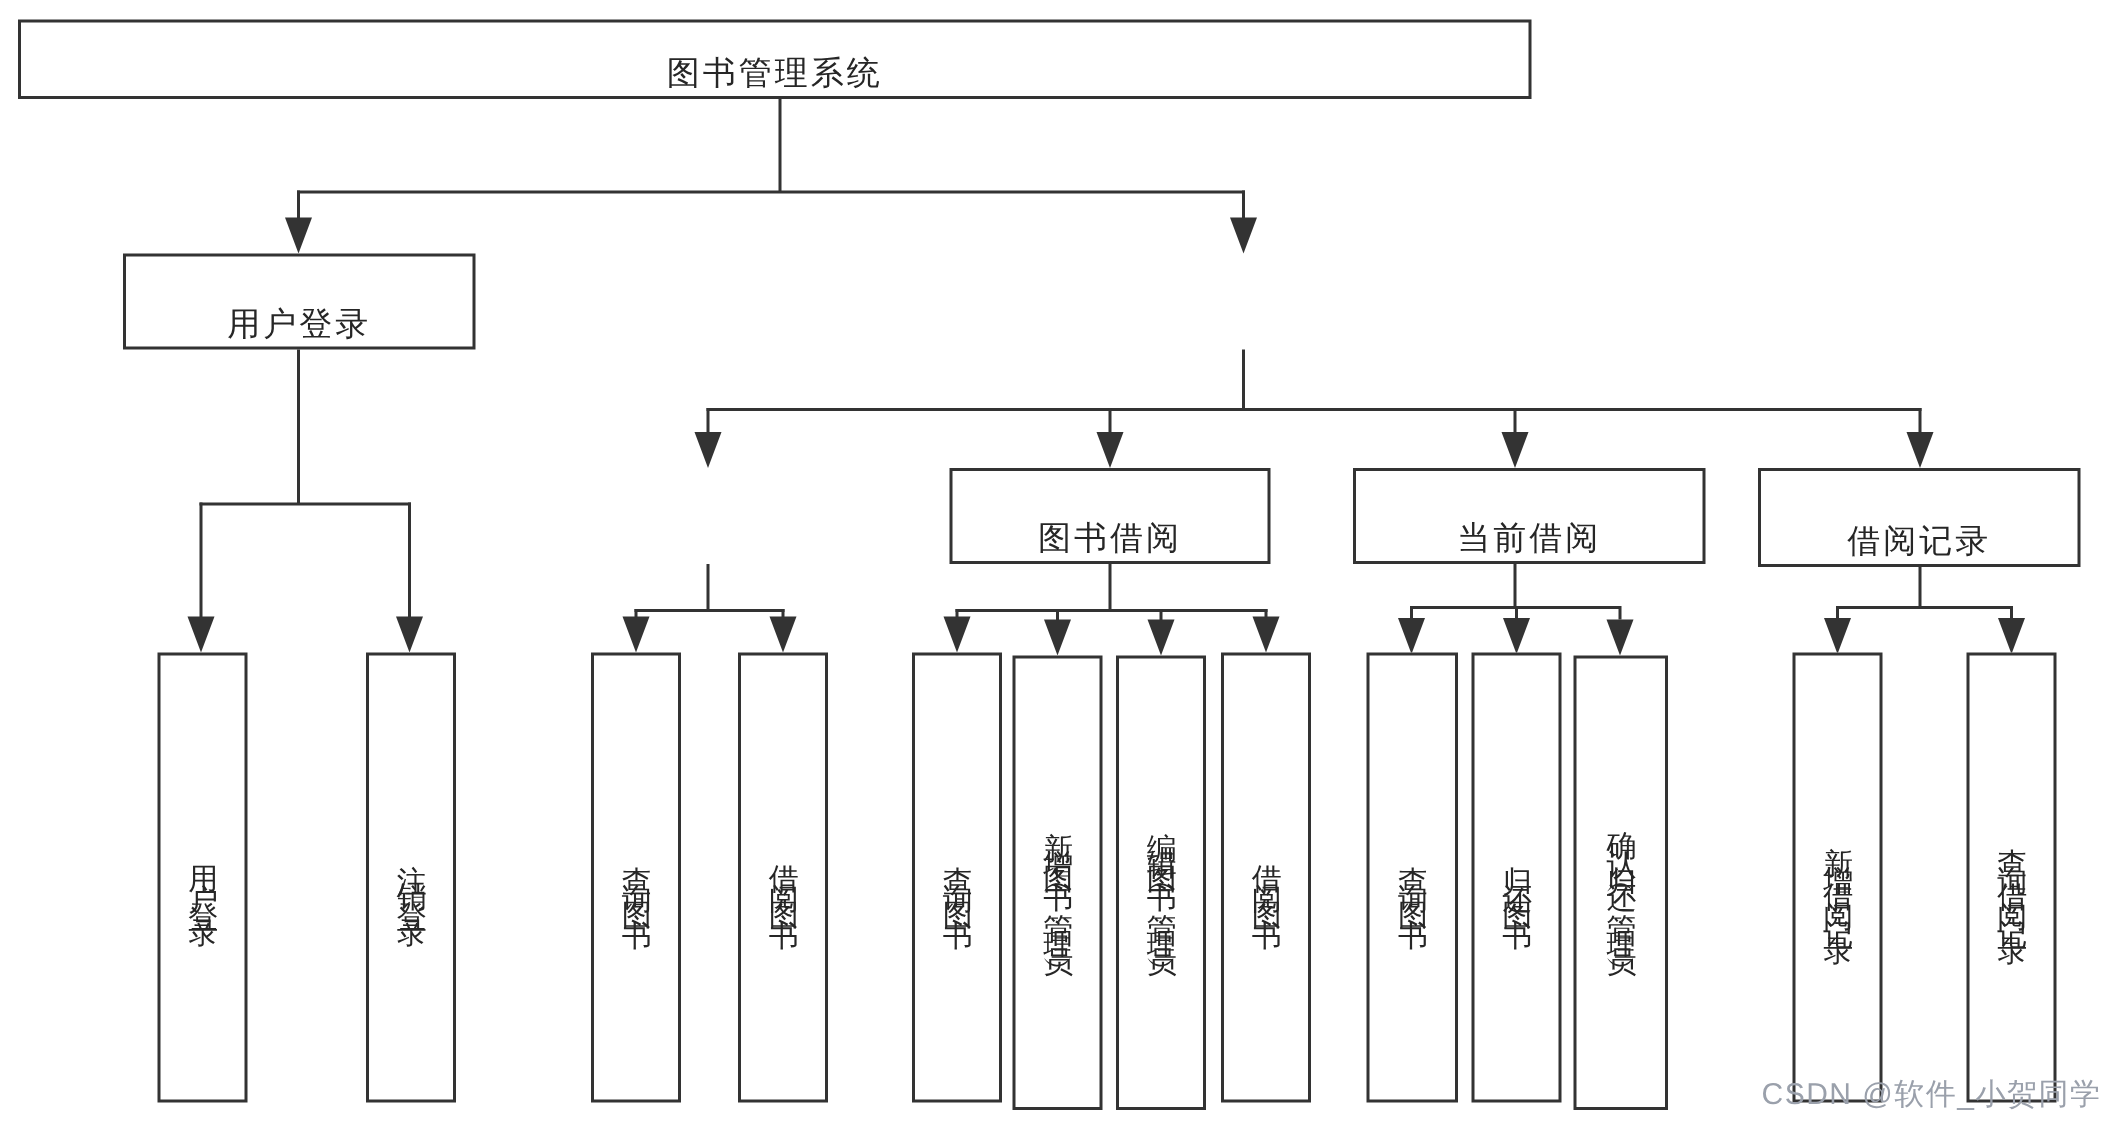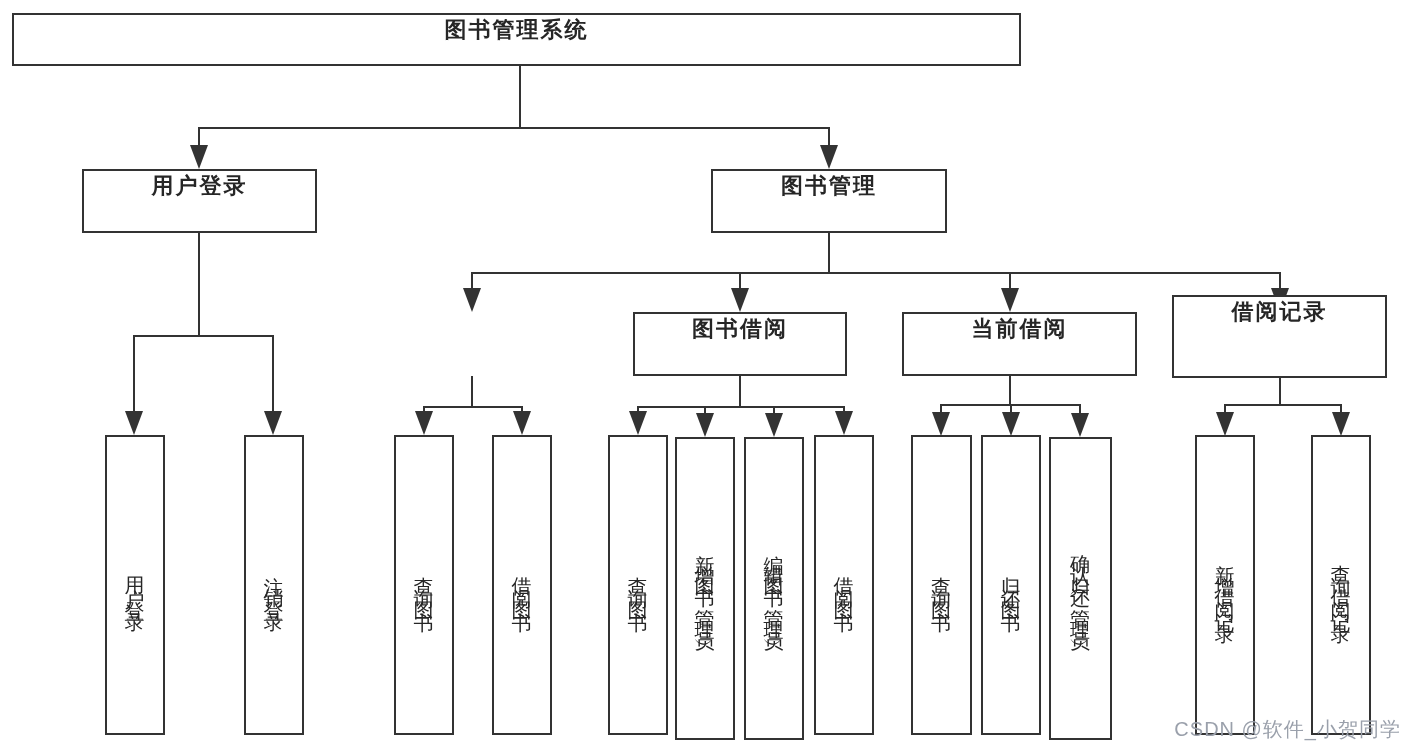--- a/index.html
+++ b/index.html
@@ -9,22 +9,22 @@
     --wm:#9aa0ab;
   }
   html,body{margin:0;padding:0;background:var(--bg);}
   #stage{
     position:relative;width:1405px;height:747px;background:var(--bg);
     font-family:"Liberation Sans","DejaVu Sans",sans-serif;color:var(--text);
     overflow:hidden;
   }
   .box{
     position:absolute;box-sizing:border-box;border:2px solid var(--line);
-    background:var(--bg);display:flex;align-items:flex-start;justify-content:center;
-    font-size:22px;letter-spacing:2px;color:var(--text);font-weight:bold;
+    background:var(--bg);display:flex;align-items:flex-end;justify-content:center;
+    font-size:22px;letter-spacing:2px;color:var(--text);
   }
   .vbox{
     position:absolute;box-sizing:border-box;border:2px solid var(--line);
     background:var(--bg);display:flex;align-items:center;justify-content:center;
   }
   .vbox > span{
     writing-mode:vertical-rl;text-orientation:mixed;
     font-size:20px;letter-spacing:12px;line-height:1;color:var(--text);
     white-space:nowrap;
   }
@@ -54,23 +54,20 @@
   <div class="line v" style="left:519px;top:66px;height:62px;"></div>
   <div class="line h" style="left:198px;top:127px;width:632px;"></div>
   <div class="line v" style="left:198px;top:127px;height:22px;"></div>
   <div class="arrow" style="left:190px;top:145px;"></div>
   <div class="line v" style="left:828px;top:127px;height:22px;"></div>
   <div class="arrow" style="left:820px;top:145px;"></div>
 
   <div class="box" style="left:82px;top:169px;width:235px;height:64px;">
     <span>用户登录</span>
   </div>
-  <div class="box" style="left:711px;top:169px;width:236px;height:64px;">
-    <span>图书管理</span>
-  </div>
 
   <div class="line v" style="left:198px;top:233px;height:103px;"></div>
   <div class="line h" style="left:133px;top:335px;width:141px;"></div>
   <div class="line v" style="left:133px;top:335px;height:78px;"></div>
   <div class="arrow" style="left:125px;top:411px;"></div>
   <div class="line v" style="left:272px;top:335px;height:78px;"></div>
   <div class="arrow" style="left:264px;top:411px;"></div>
 
   <div class="line v" style="left:828px;top:233px;height:40px;"></div>
   <div class="line h" style="left:471px;top:272px;width:810px;"></div>
@@ -82,21 +79,21 @@
   <div class="arrow" style="left:1001px;top:288px;"></div>
   <div class="line v" style="left:1279px;top:272px;height:18px;"></div>
   <div class="arrow" style="left:1271px;top:288px;"></div>
 
   <div class="box" style="left:633px;top:312px;width:214px;height:64px;">
     <span>图书借阅</span>
   </div>
   <div class="box" style="left:902px;top:312px;width:235px;height:64px;">
     <span>当前借阅</span>
   </div>
-  <div class="box" style="left:1172px;top:295px;width:215px;height:83px;">
+  <div class="box" style="left:1172px;top:312px;width:215px;height:66px;">
     <span>借阅记录</span>
   </div>
 
   <div class="line v" style="left:471px;top:376px;height:31px;"></div>
   <div class="line h" style="left:423px;top:406px;width:100px;"></div>
   <div class="line v" style="left:423px;top:406px;height:8px;"></div>
   <div class="arrow" style="left:415px;top:411px;"></div>
   <div class="line v" style="left:521px;top:406px;height:8px;"></div>
   <div class="arrow" style="left:513px;top:411px;"></div>
 

